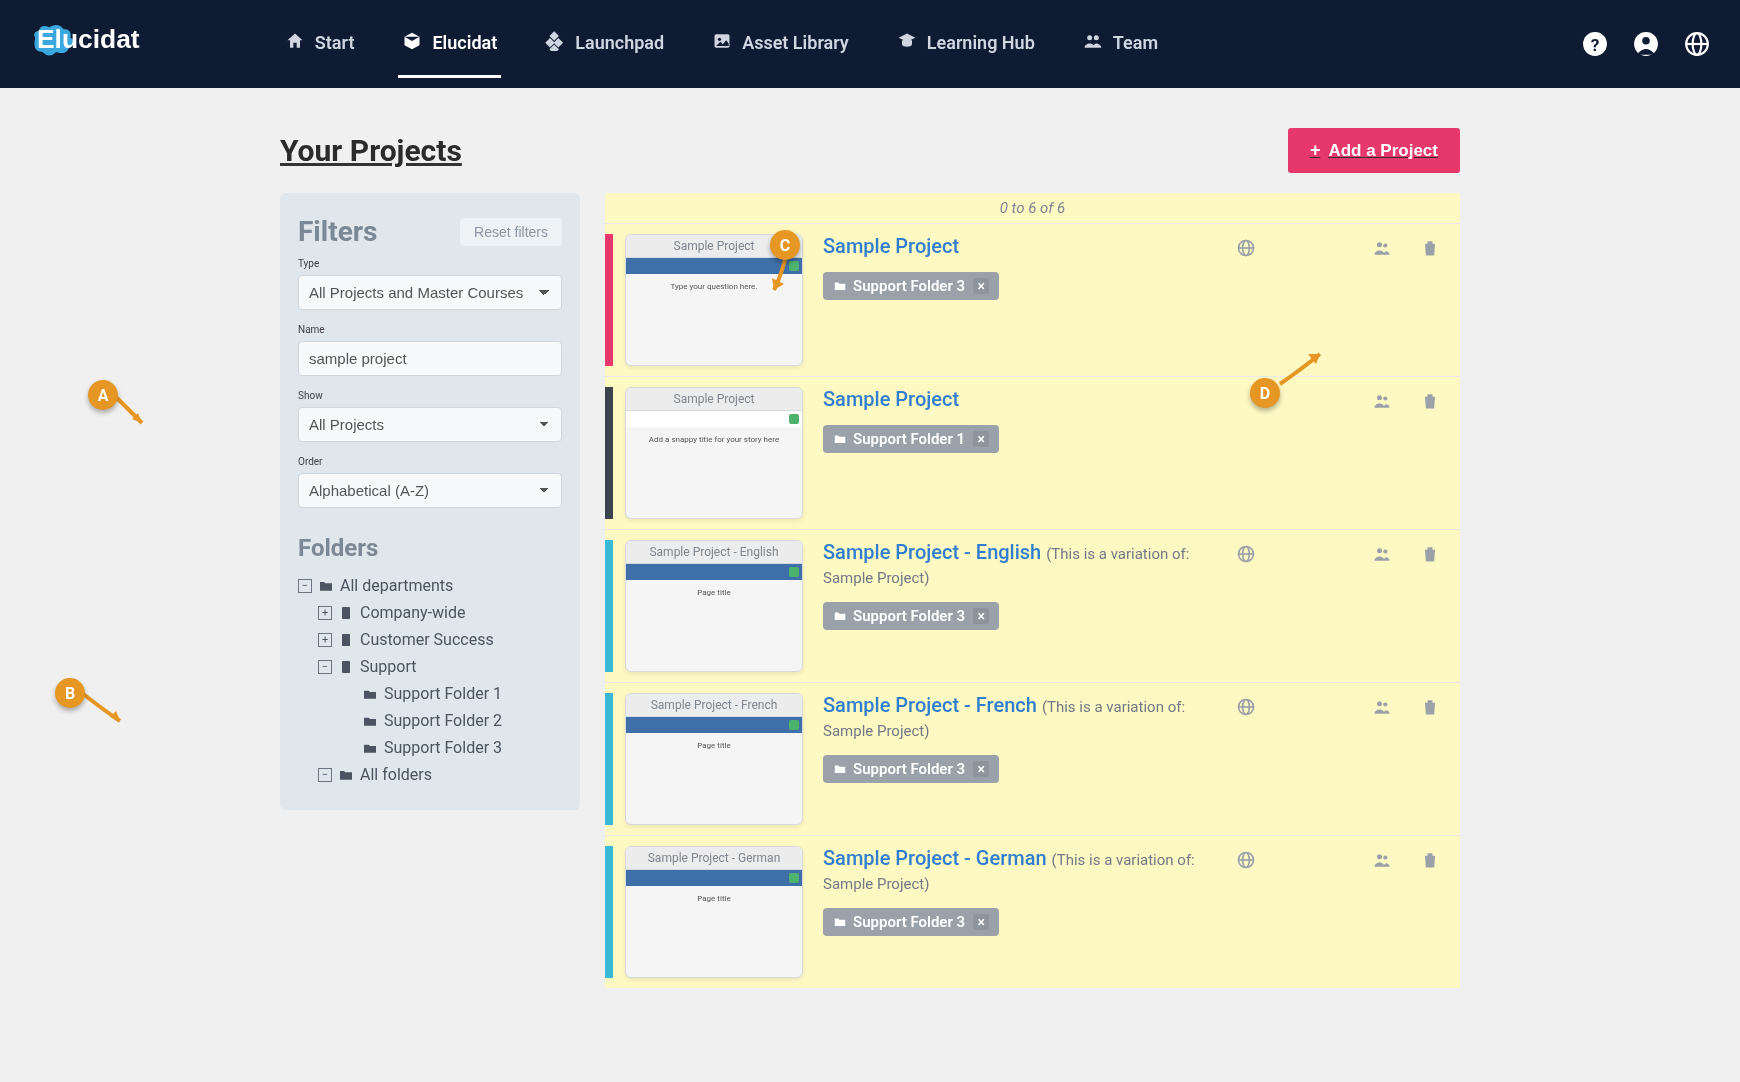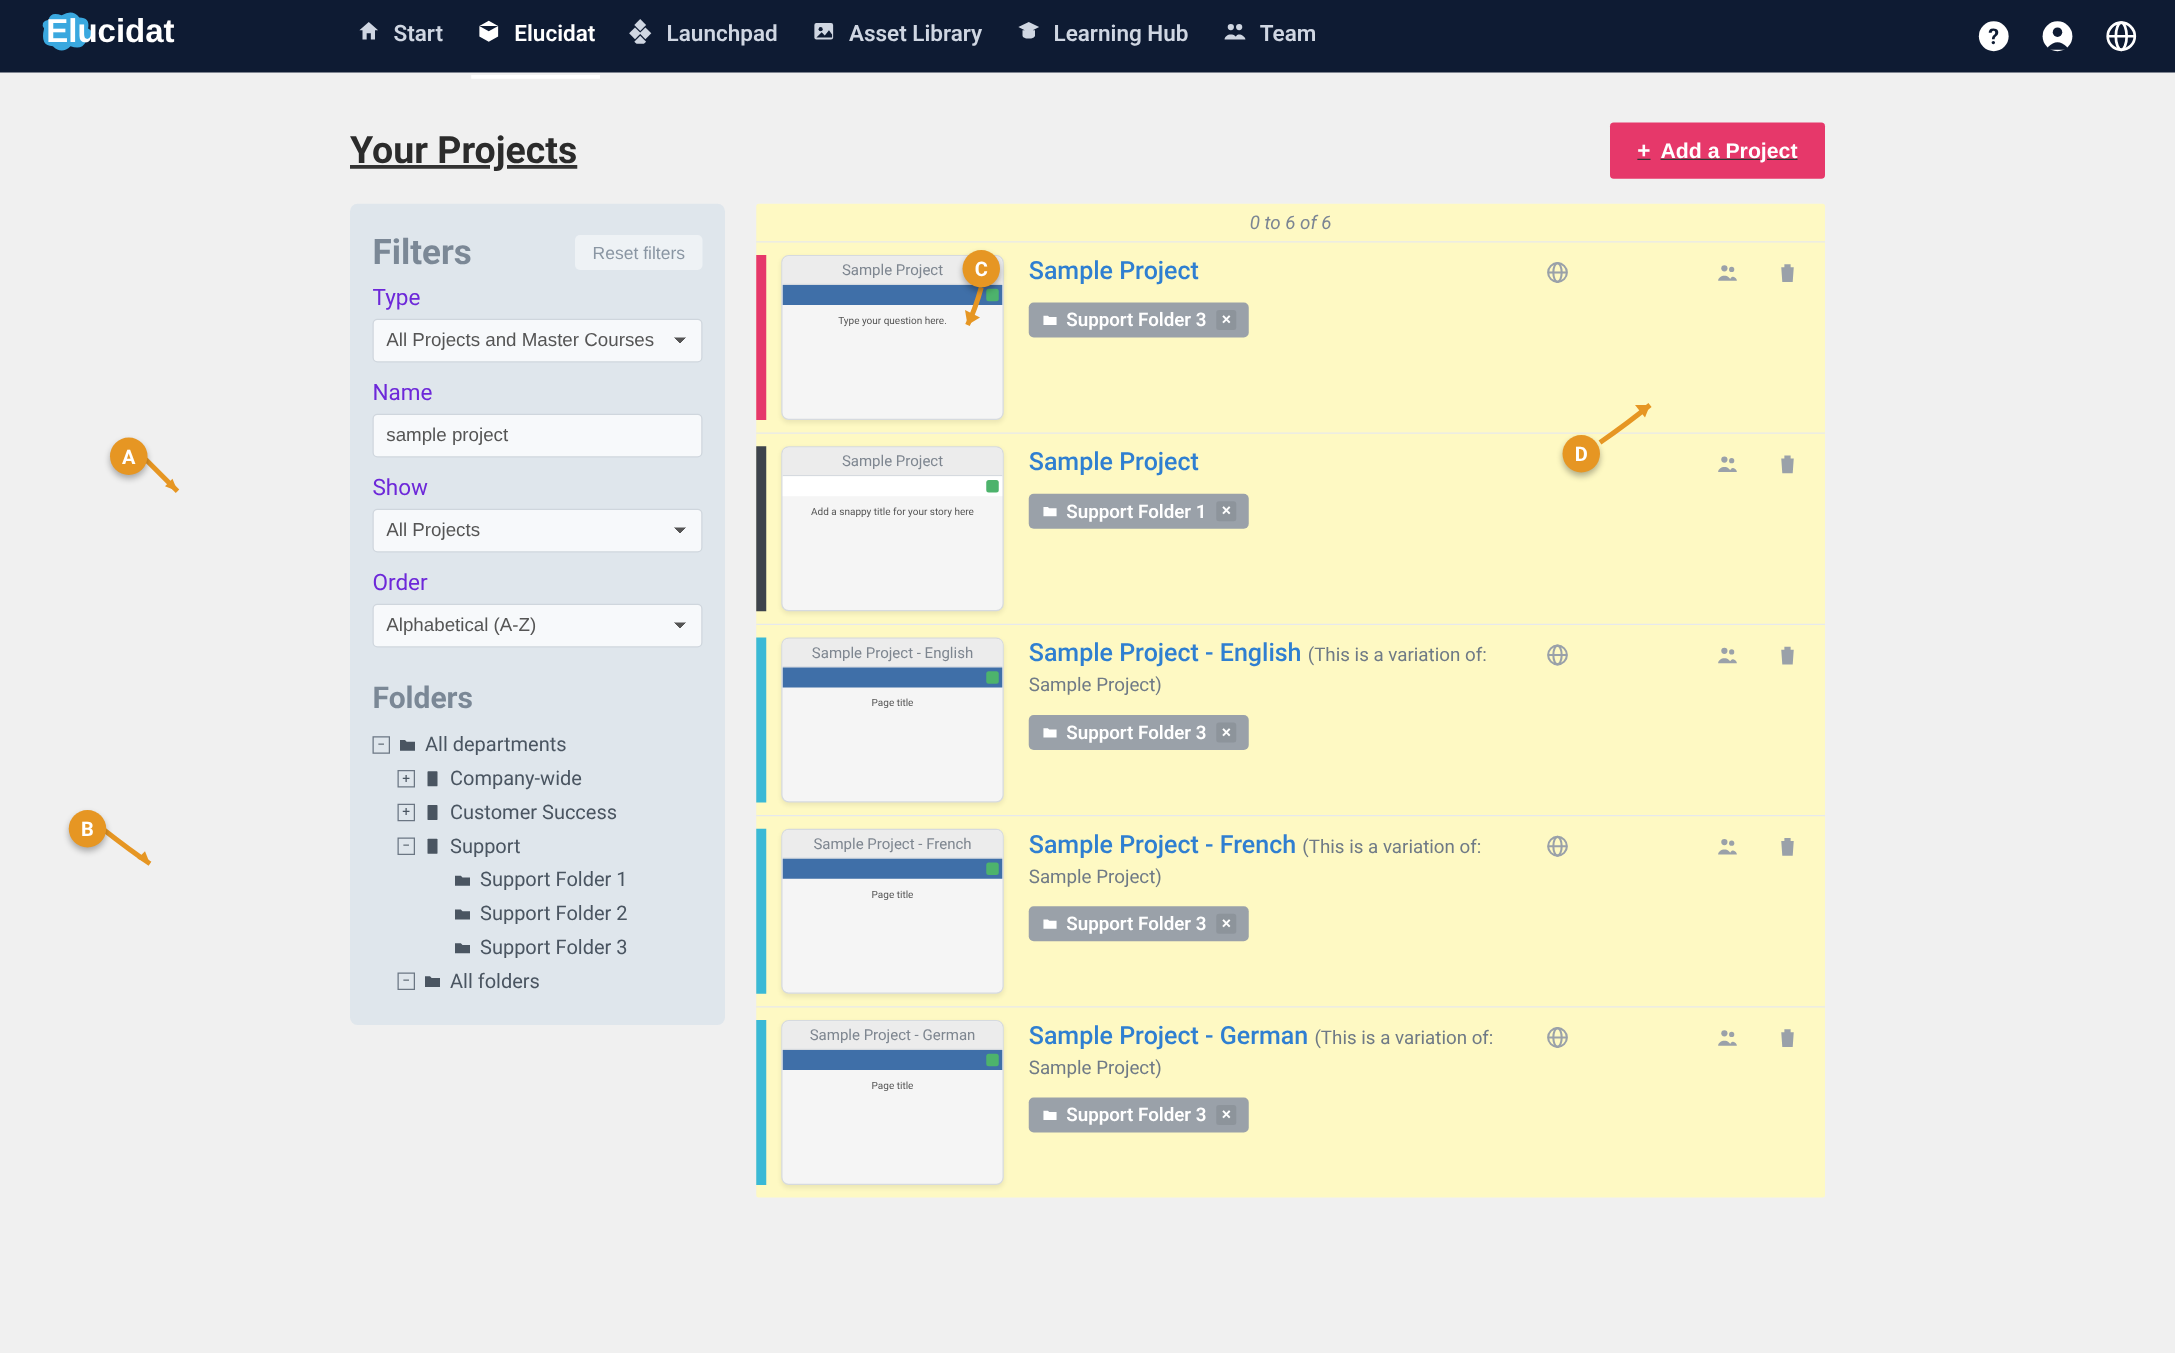--- a/index.html
+++ b/index.html
@@ -1,39 +1,39 @@
 <!DOCTYPE html>
 <html><head>
 <meta charset="utf-8">
 <style>
   * { box-sizing: border-box; margin: 0; padding: 0; }
   body { font-family: -apple-system, BlinkMacSystemFont, "Segoe UI", Roboto, Arial, sans-serif; background: #f0f0f0; color: #333; }
-  .navbar { background: #0e1b33; color: #fff; display: flex; align-items: center; height: 58px; padding: 0 30px; }
+  .navbar { background: #0e1b33; color: #fff; display: flex; align-items: center; height: 88px; padding: 0 30px; }
   .logo { font-size: 30px; font-weight: 700; color: #fff; position: relative; display: flex; align-items: center; }
   .logo svg { height: 44px; }
-  .nav-center { display: flex; align-items: center; gap: 19px; margin-left: 110px; flex: 1; }
+  .nav-center { display: flex; align-items: center; gap: 40px; margin-left: 110px; flex: 1; }
   .nav-item { display: flex; align-items: center; gap: 10px; color: #cfd6e2; font-weight: 600; font-size: 18px; cursor: pointer; padding: 20px 4px; border-bottom: 3px solid transparent; }
   .nav-item.active { color: #fff; border-bottom: 3px solid #fff; }
   .nav-right { display: flex; align-items: center; gap: 25px; }
   .nav-icon { width: 26px; height: 26px; display: flex; align-items: center; justify-content: center; color: #fff; cursor: pointer; }
   .nav-icon svg { width: 26px; height: 26px; fill: #fff; }
   .nav-item svg { width: 20px; height: 20px; fill: currentColor; }
 
   .page { max-width: 1440px; margin: 0 auto; padding: 40px 130px 40px 130px; }
   .page-header { display: flex; justify-content: space-between; align-items: center; margin-bottom: 20px; text-decoration: underline; }
   .page-title { font-size: 30px; font-weight: 700; color: #2b2b2b; }
   .add-btn { background: #e6386a; color: #fff; border: none; padding: 12px 22px; font-size: 17px; font-weight: 600; border-radius: 3px; cursor: pointer; display: flex; align-items: center; gap: 8px; }
 
   .content { display: flex; gap: 25px; align-items: flex-start; }
   .sidebar { width: 300px; background: #dfe6ec; border-radius: 6px; padding: 22px 18px; }
   .filters-head { display: flex; justify-content: space-between; align-items: center; margin-bottom: 10px; }
   .filters-title { font-size: 28px; font-weight: 700; color: #7b8896; }
   .reset-btn { background: #eef2f5; color: #8a96a3; border: none; padding: 6px 14px; border-radius: 4px; font-size: 14px; cursor: pointer; }
   .filter-group { margin-bottom: 14px; }
-  .filter-label { font-size: 18px; color: #6d28d9; margin-bottom: 6px; display: block; }
+  .filter-label { font-size: 10px; color: #404040; margin-bottom: 6px; display: block; }
   .filter-input, .filter-select { width: 100%; padding: 8px 10px; font-size: 15px; border: 1px solid #cfd6dd; border-radius: 4px; background: #f7f9fb; color: #555; }
   .filter-select { appearance: none; background-image: linear-gradient(45deg, transparent 50%, #555 50%), linear-gradient(135deg, #555 50%, transparent 50%); background-position: calc(100% - 17px) 14px, calc(100% - 12px) 14px; background-size: 5px 5px, 5px 5px; background-repeat: no-repeat; }
 
   .folders-title { font-size: 24px; font-weight: 700; color: #7b8896; margin-top: 26px; margin-bottom: 10px; }
   .tree { font-size: 16px; color: #4a5561; }
   .tree-item { display: flex; align-items: center; gap: 6px; padding: 4px 0; cursor: pointer; }
   .tree-item svg { width: 16px; height: 16px; fill: #4a5561; }
   .tree-toggle { width: 14px; height: 14px; border: 1px solid #6b7683; display: inline-flex; align-items: center; justify-content: center; font-size: 11px; line-height: 1; color: #4a5561; flex-shrink: 0; }
   .tree-children { margin-left: 20px; }
   .tree-children-2 { margin-left: 44px; }

